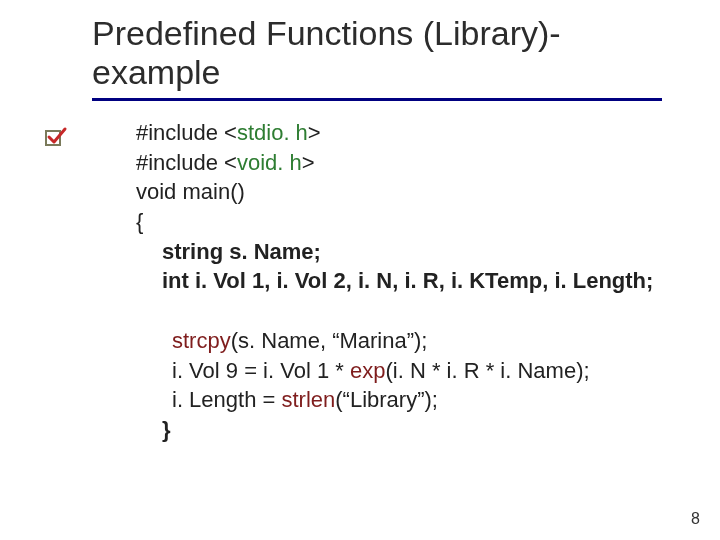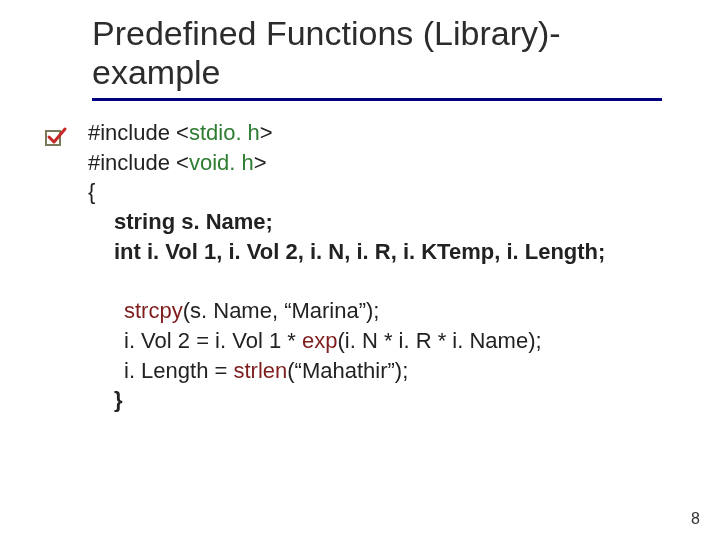--- a/index.html
+++ b/index.html
@@ -46,20 +46,21 @@
     position: absolute;
     left: 88px;
     top: 118px;
     width: 590px;
     font-size: 22px;
     color: #222;
     line-height: 1.35;
   }
   .code-line {
     white-space: pre;
+    margin-left: 48px;
   }
   .indent1 { padding-left: 26px; font-weight: bold; }
   .indent2 { padding-left: 36px; }
   .green { color: #2e7d32; }
   .red { color: #7f1d1d; }
   .page-num {
     position: absolute;
     right: 20px;
     bottom: 12px;
     font-size: 16px;
@@ -80,25 +81,26 @@
   <div class="bullet-tick">
     <svg width="24" height="24" viewBox="0 0 24 24">
       <rect x="2" y="5" width="14" height="14" fill="none" stroke="#7a7a5a" stroke-width="2"></rect>
       <path d="M5 11 L10 16 L21 3" fill="none" stroke="#c62828" stroke-width="3" stroke-linecap="round" stroke-linejoin="round"></path>
     </svg>
   </div>
 
   <div class="code-block">
     <div class="code-line"><span>#include &lt;</span><span class="green">stdio. h</span><span>&gt;</span></div>
     <div class="code-line"><span>#include &lt;</span><span class="green">void. h</span><span>&gt;</span></div>
+    <div class="code-line">void main()</div>
     <div class="code-line">{</div>
     <div class="code-line indent1">string s. Name;</div>
     <div class="code-line indent1">int i. Vol 1, i. Vol 2, i. N, i. R, i. KTemp, i. Length;</div>
     <div class="code-line">&nbsp;</div>
     <div class="code-line indent2"><span class="red">strcpy</span><span>(s. Name, “Marina”);</span></div>
-    <div class="code-line indent2"><span>i. Vol 2 = i. Vol 1 * </span><span class="red">exp</span><span>(i. N * i. R * i. Name);</span></div>
-    <div class="code-line indent2"><span>i. Length = </span><span class="red">strlen</span><span>(“Mahathir”);</span></div>
+    <div class="code-line indent2"><span>i. Vol 9 = i. Vol 1 * </span><span class="red">exp</span><span>(i. N * i. R * i. Name);</span></div>
+    <div class="code-line indent2"><span>i. Length = </span><span class="red">strlen</span><span>(“Library”);</span></div>
     <div class="code-line indent1">}</div>
   </div>
 
   <div class="page-num">8</div>
 
 </div>
 
 </body></html>

